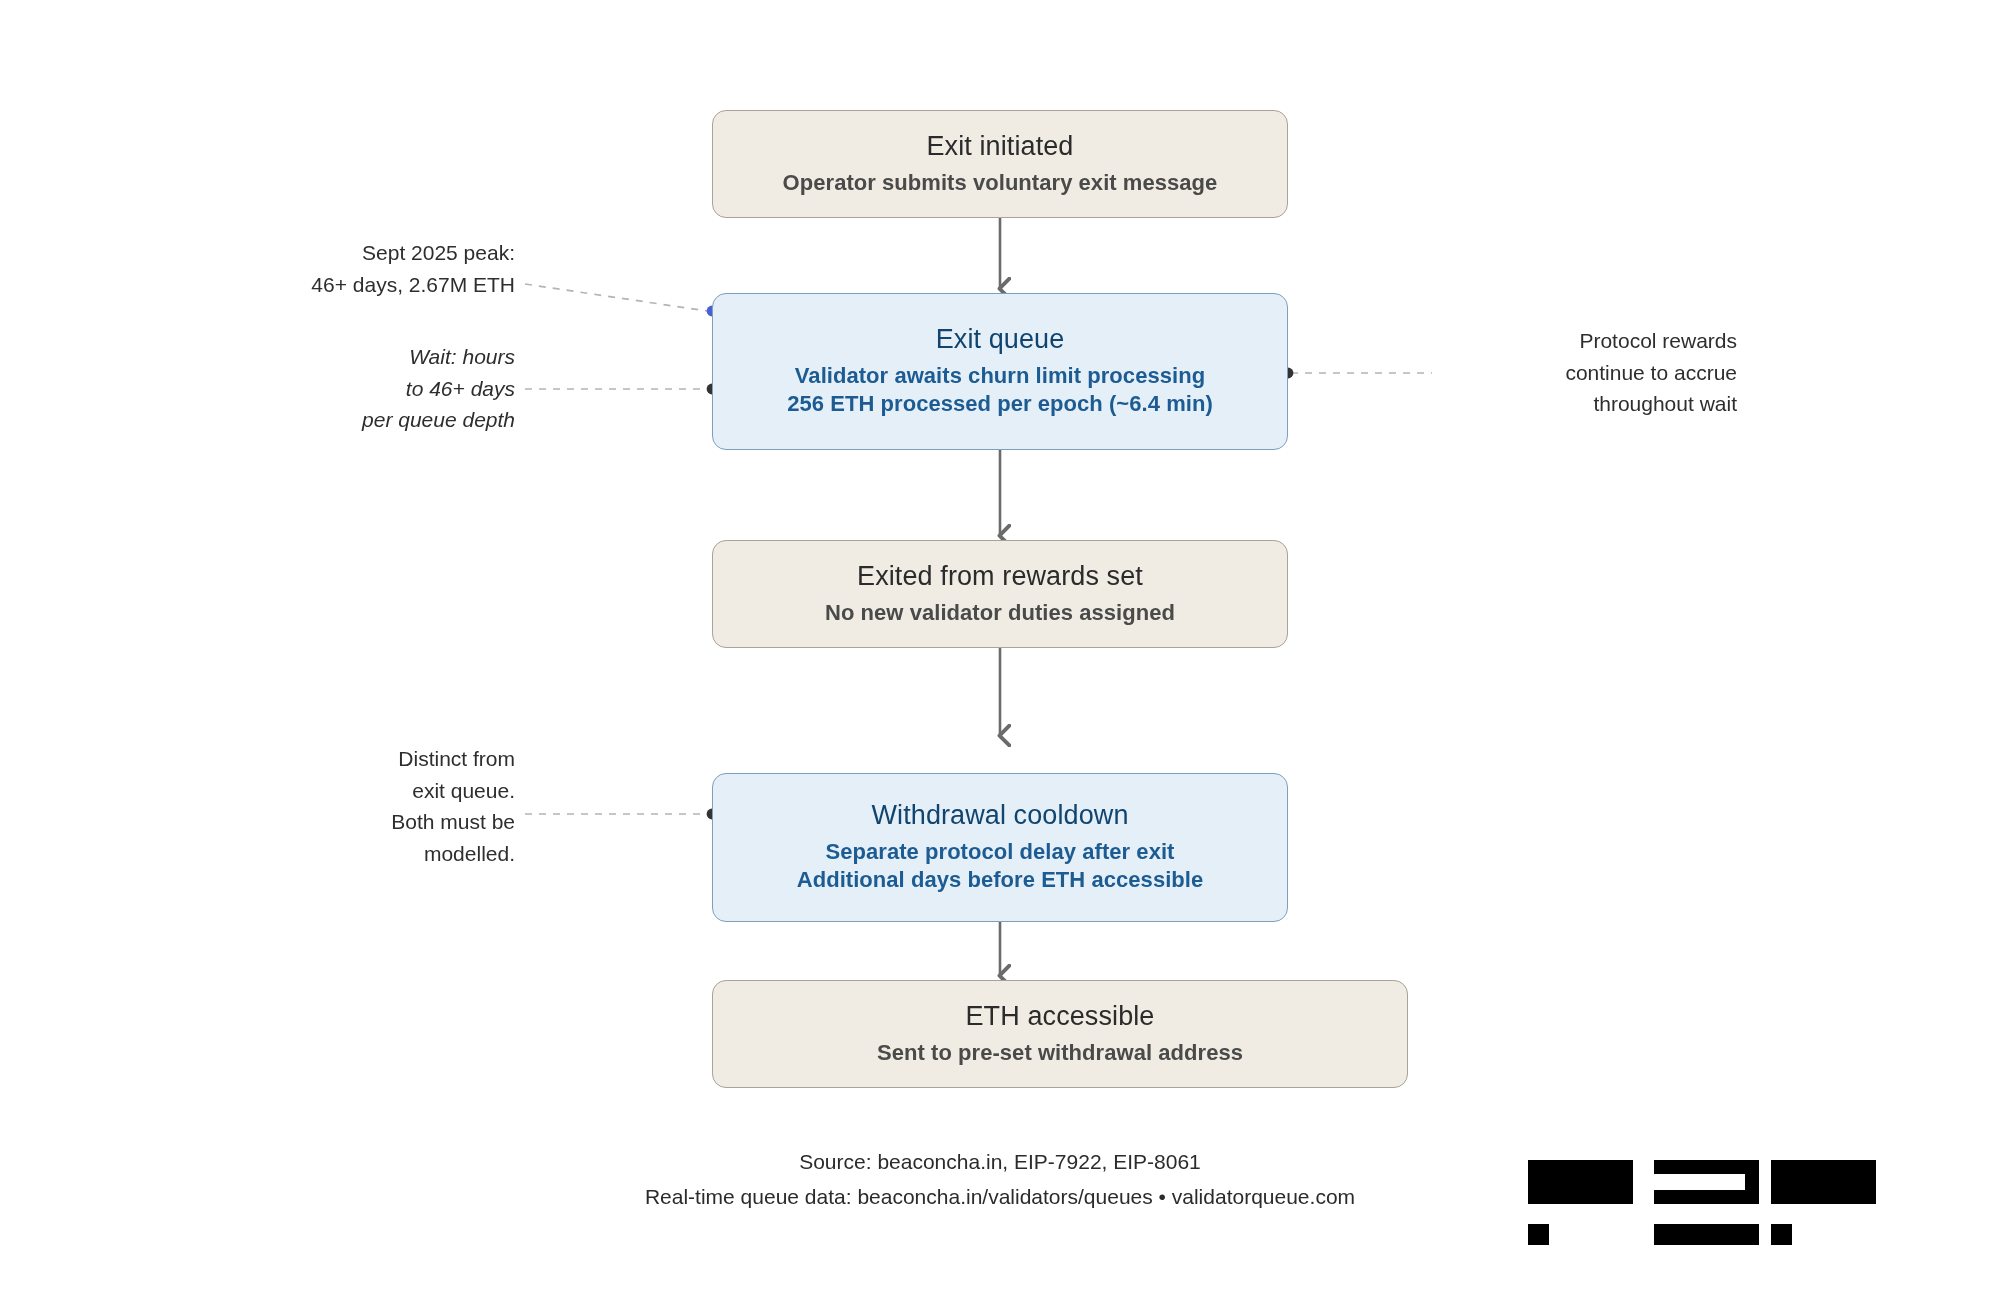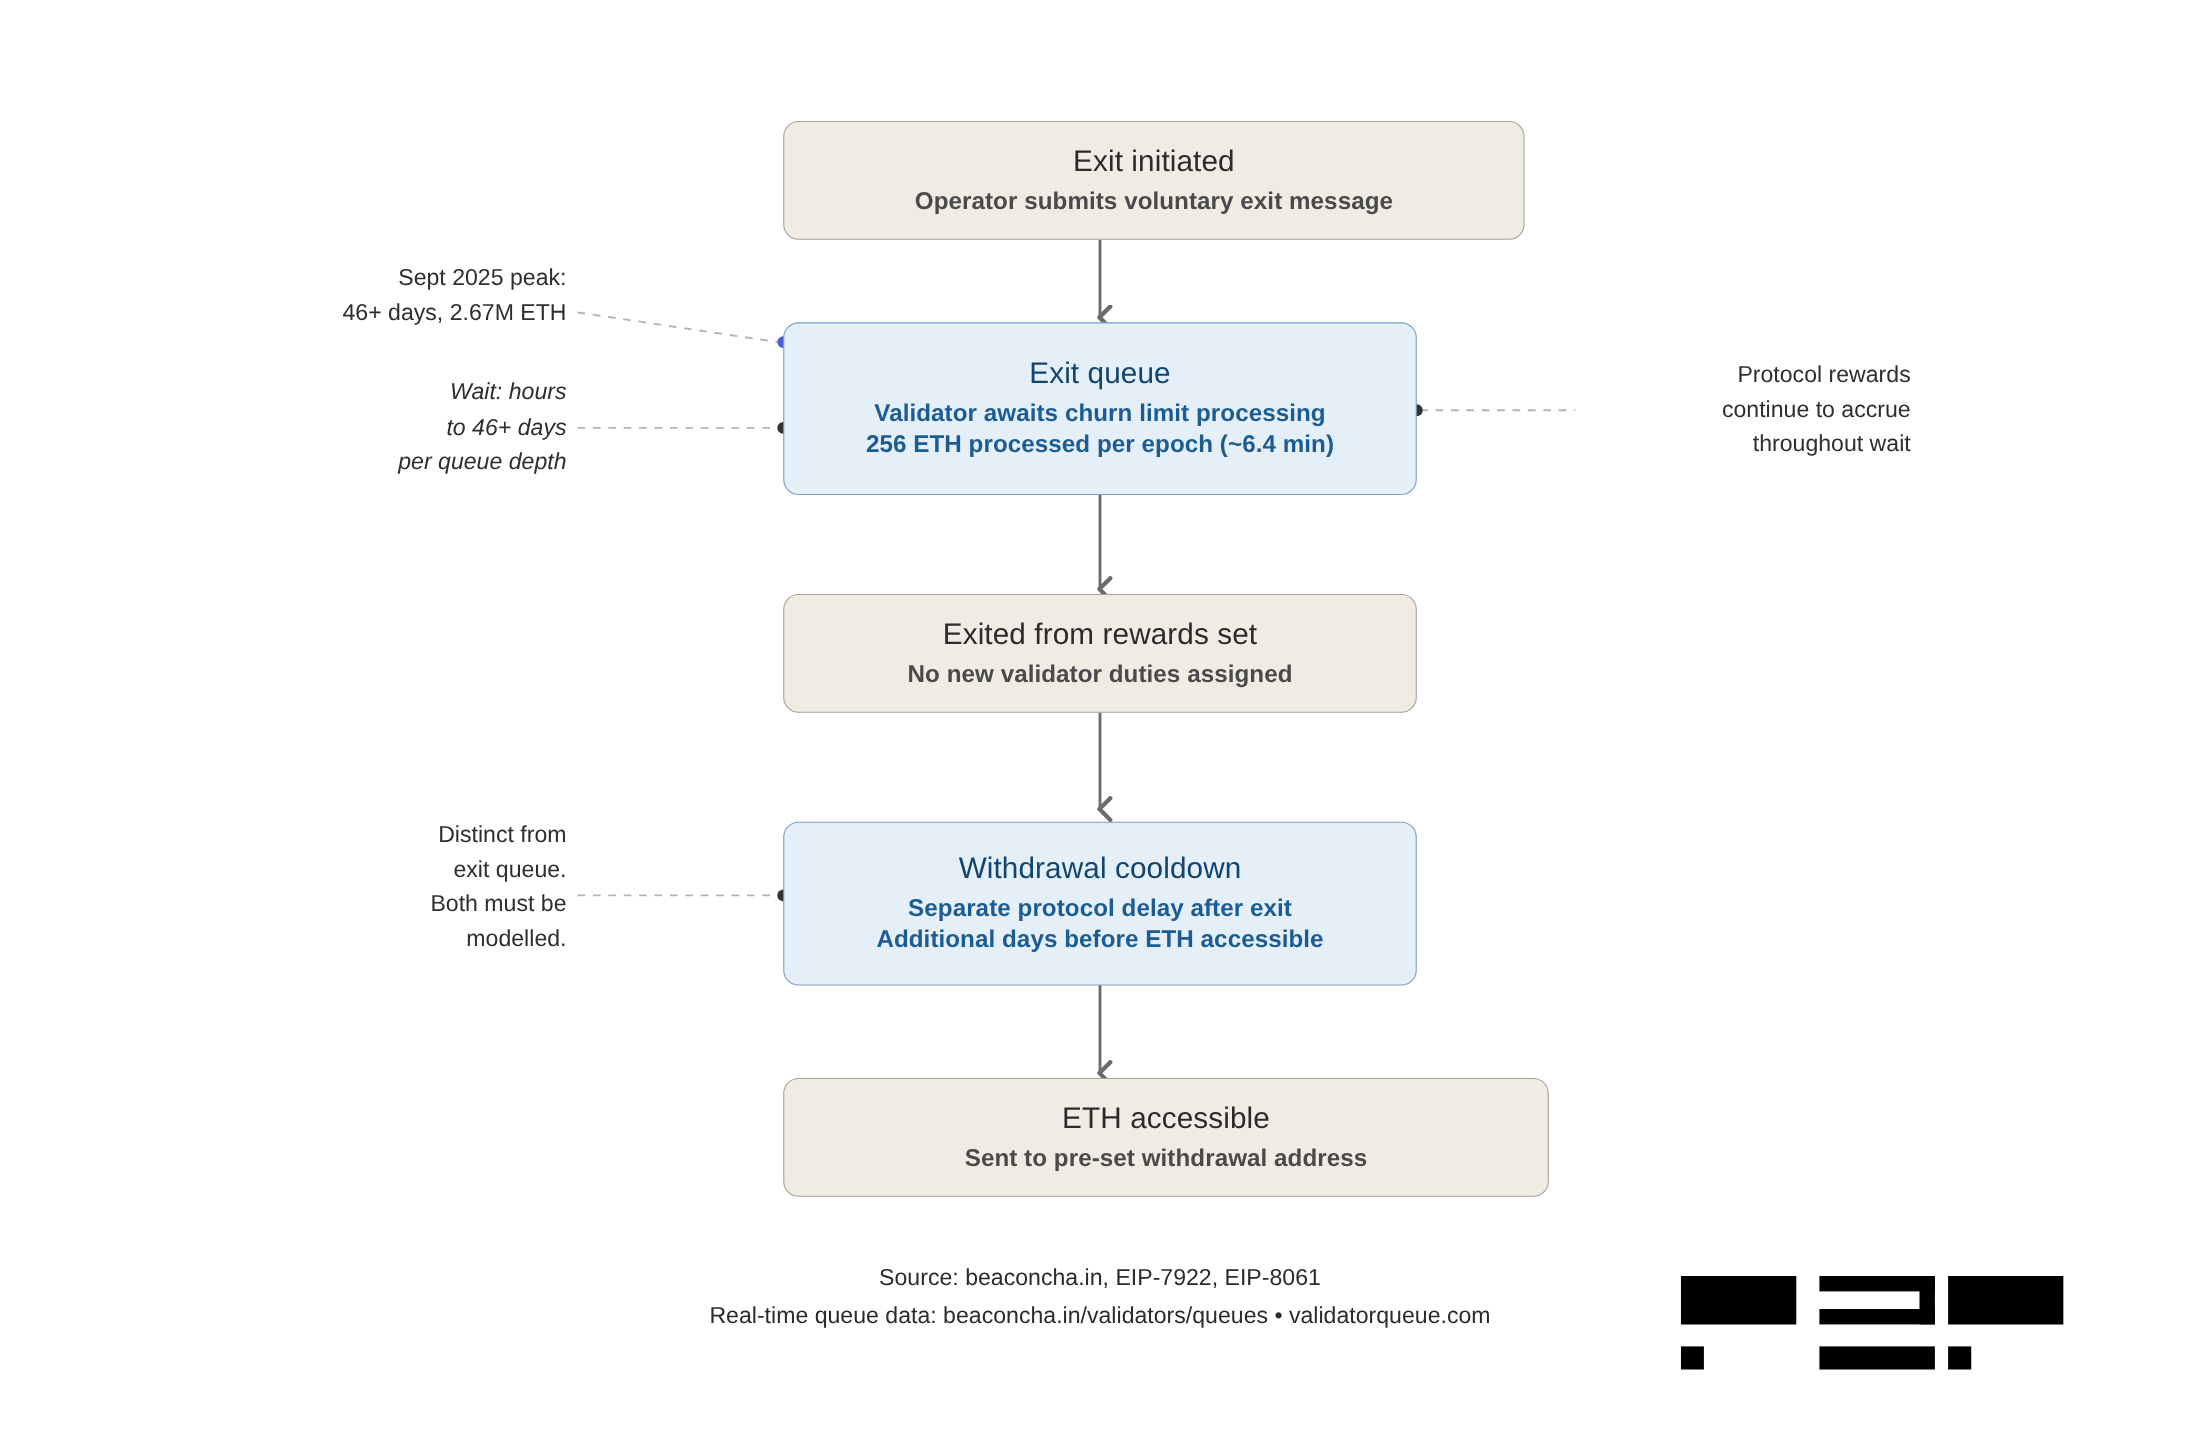--- a/index.html
+++ b/index.html
@@ -124,37 +124,37 @@
     </g>
 
     <g>
       <circle cx="712" cy="311" r="5.4" fill="#4a5fd4"></circle>
       <circle cx="712" cy="389" r="5.4" fill="#333333"></circle>
       <circle cx="1288" cy="373" r="5.4" fill="#333333"></circle>
       <circle cx="712" cy="814" r="5.4" fill="#333333"></circle>
     </g>
   </svg>
 
-  <div class="node beige" style="left:712px; top:110px; width:674px; height:108px;">
+  <div class="node beige" style="left:712px; top:110px; width:576px; height:108px;">
     <div class="node-title">Exit initiated</div>
     <div class="node-line">Operator submits voluntary exit message</div>
   </div>
 
   <div class="node blue" style="left:712px; top:293px; width:576px; height:157px;">
     <div class="node-title">Exit queue</div>
     <div class="node-line">Validator awaits churn limit processing</div>
     <div class="node-line">256 ETH processed per epoch (~6.4 min)</div>
   </div>
 
   <div class="node beige" style="left:712px; top:540px; width:576px; height:108px;">
     <div class="node-title">Exited from rewards set</div>
     <div class="node-line">No new validator duties assigned</div>
   </div>
 
-  <div class="node blue" style="left:712px; top:747px; width:576px; height:149px;">
+  <div class="node blue" style="left:712px; top:773px; width:576px; height:149px;">
     <div class="node-title">Withdrawal cooldown</div>
     <div class="node-line">Separate protocol delay after exit</div>
     <div class="node-line">Additional days before ETH accessible</div>
   </div>
 
   <div class="node beige" style="left:712px; top:980px; width:696px; height:108px;">
     <div class="node-title">ETH accessible</div>
     <div class="node-line">Sent to pre-set withdrawal address</div>
   </div>
 

